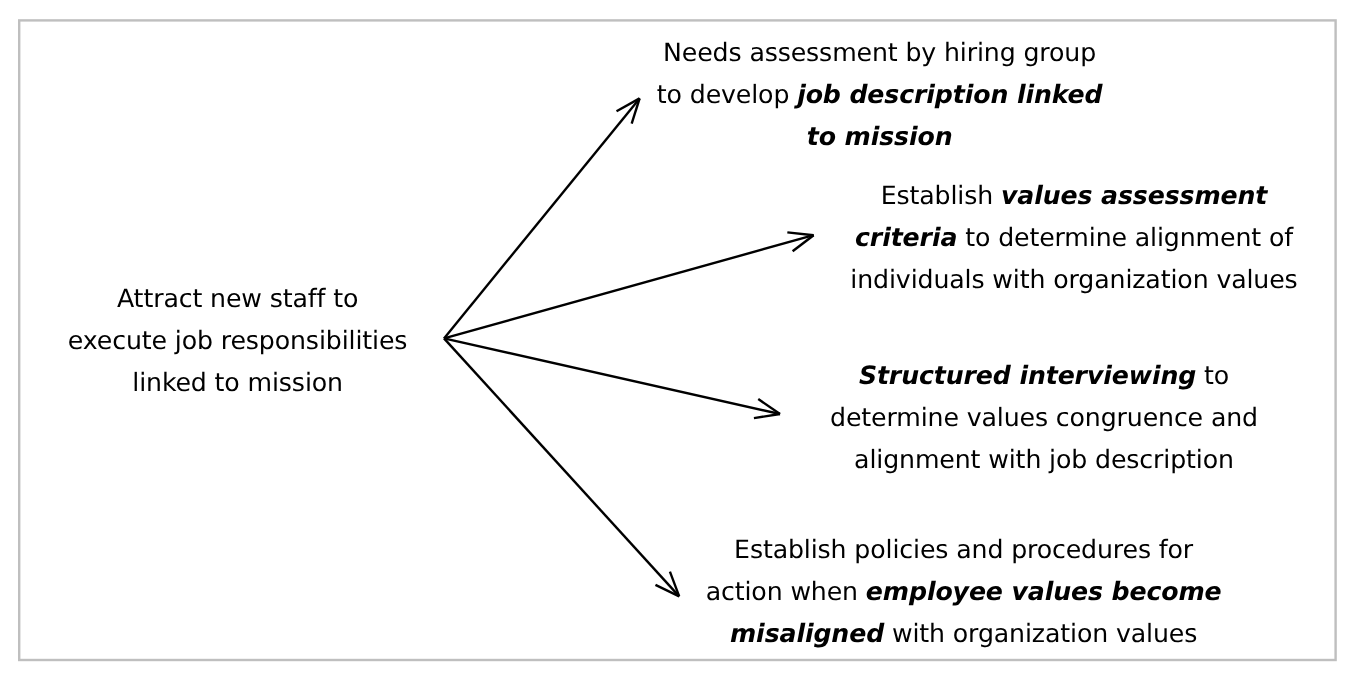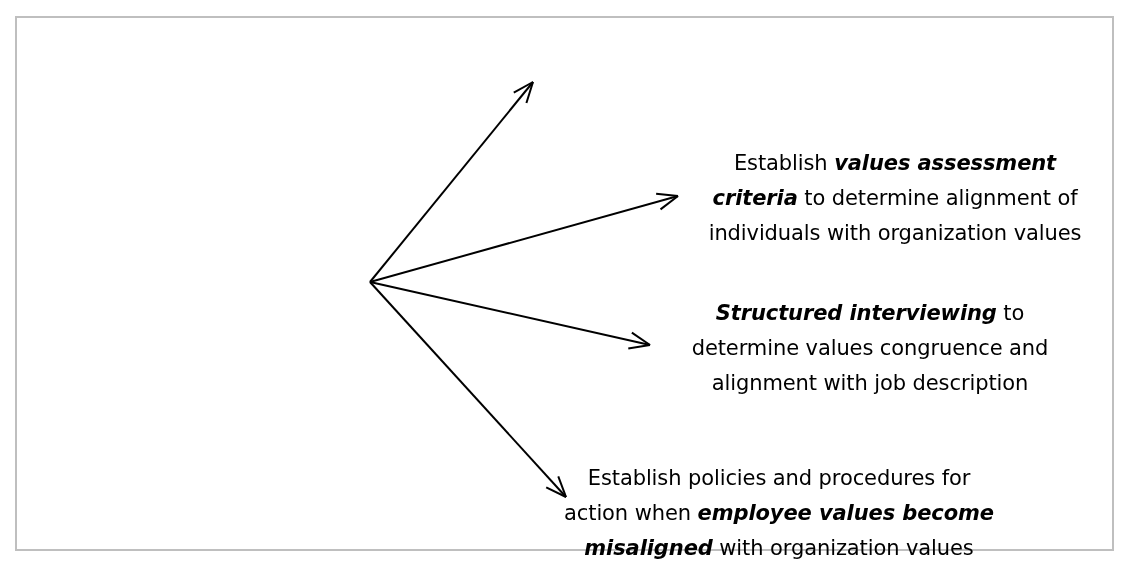--- a/index.html
+++ b/index.html
@@ -61,24 +61,23 @@
     left: 688px;
     top: 146px;
     width: 414px;
   }
   #branch-node-3 {
     left: 668px;
     top: 296px;
     width: 404px;
   }
   #branch-node-4 {
-    left: 554px;
+    left: 578px;
     top: 441px;
     width: 450px;
-    margin-top: 20px;
   }
 </style>
 </head>
 <body>
 
 <div id="canvas">
 
   <div id="frame"></div>
 
   <svg id="arrow-layer" viewBox="0 0 1138 566" xmlns="http://www.w3.org/2000/svg">
@@ -91,21 +90,23 @@
         <line x1="678" y1="196" x2="660.5166380123019" y2="209.35410250099616"></line>
         <line x1="370" y1="282" x2="650" y2="345"></line>
         <line x1="650" y1="345" x2="631.8589603325961" y2="332.5540094895714"></line>
         <line x1="650" y1="345" x2="628.2764114085097" y2="348.47644915217745"></line>
         <line x1="370" y1="282" x2="566" y2="497"></line>
         <line x1="566" y1="497" x2="558.266392885038" y2="476.4040945576212"></line>
         <line x1="566" y1="497" x2="546.2054421294296" y2="487.3991938511061"></line>
       </g>
   </svg>
 
+  <div class="node-text" id="source-node">Attract new staff to<br>execute job responsibilities<br>linked to mission</div>
 
+  <div class="node-text" id="branch-node-1">Needs assessment by hiring group to develop <b>job description linked to mission</b></div>
 
   <div class="node-text" id="branch-node-2">Establish <b>values assessment criteria</b> to determine alignment of individuals with organization values</div>
 
   <div class="node-text" id="branch-node-3"><b>Structured interviewing</b> to determine values congruence and alignment with job description</div>
 
   <div class="node-text" id="branch-node-4">Establish policies and procedures for action when <b>employee values become misaligned</b> with organization values</div>
 
 </div>
 
 </body></html>

